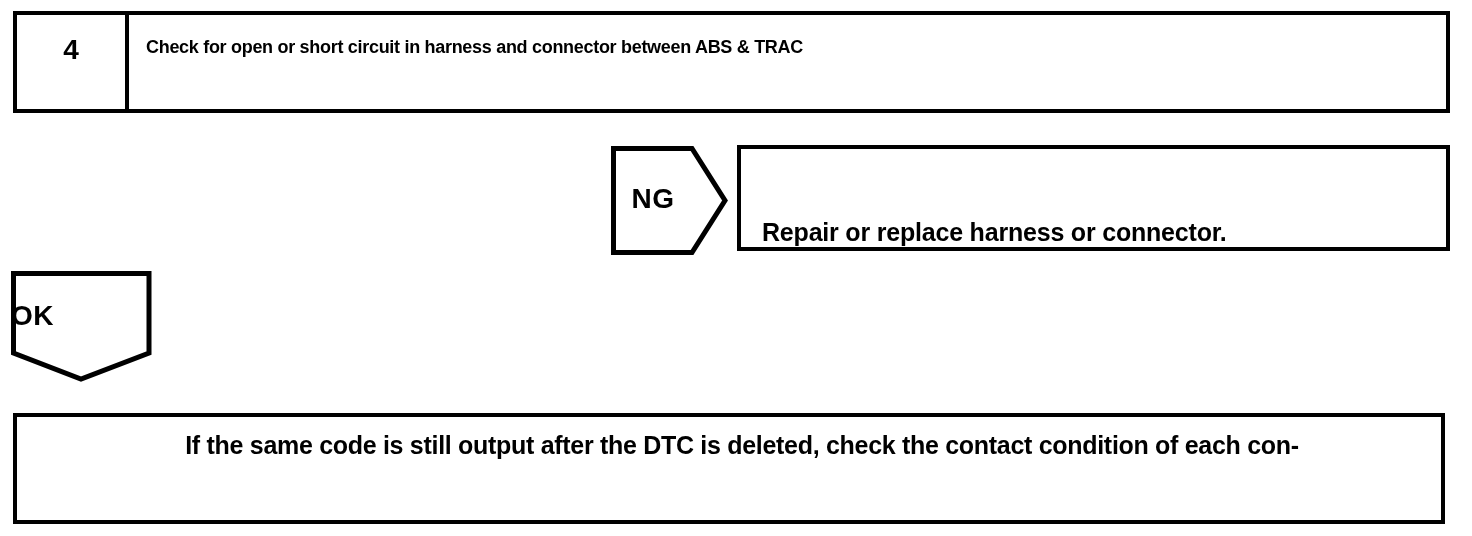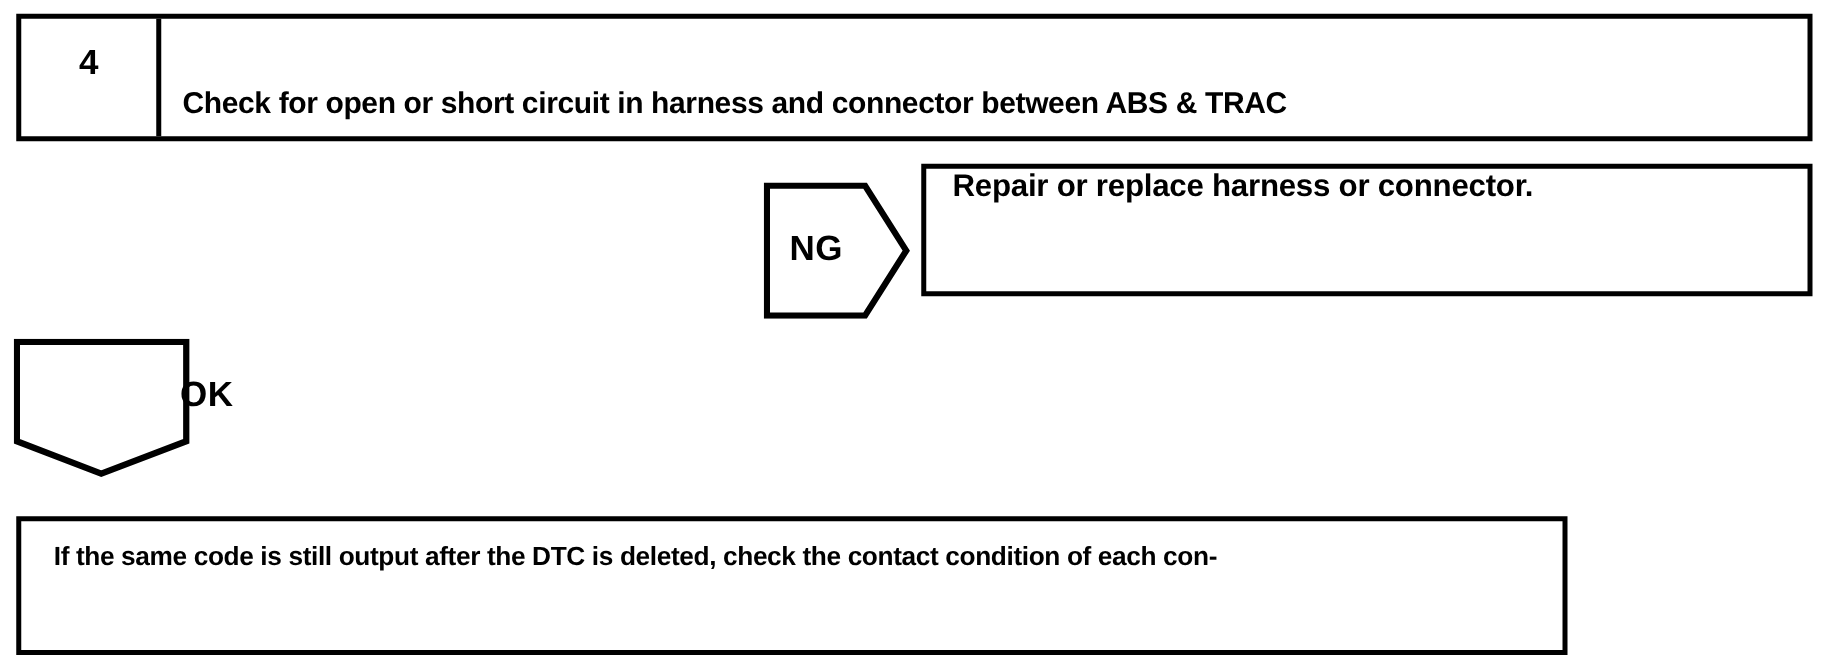--- a/index.html
+++ b/index.html
@@ -37,25 +37,24 @@
     box-sizing: border-box;
     display: flex;
     justify-content: center;
     padding-top: 19px;
     font-size: 28px;
     flex: none;
   }
   .step-text {
     flex: 1;
     padding: 18px 8px 0 17px;
-    font-size: 24px;
+    font-size: 18px;
     line-height: 28px;
     letter-spacing: -0.3px;
     white-space: nowrap;
-    margin-top: 36px;
   }
   
   .ng-connector {
     position: absolute;
     left: 611px;
     top: 146px;
     width: 117px;
     height: 109px;
   }
   .ng-connector svg, .ok-connector svg {
@@ -69,60 +68,60 @@
     top: 38px;
     width: 84px;
     text-align: center;
     font-size: 28px;
     line-height: 30px;
     letter-spacing: 0.5px;
   }
   
   .ng-action-box {
     left: 737px;
-    top: 131px;
+    top: 145px;
     width: 713px;
     height: 106px;
     display: flex;
-    align-items: flex-start;
+    align-items: flex-end;
     padding-left: 21px;
     font-size: 25px;
     letter-spacing: -0.2px;
     white-space: nowrap;
   }
   
   .ok-connector {
     position: absolute;
     left: 11px;
     top: 271px;
     width: 141px;
     height: 111px;
   }
   .ok-label {
     position: absolute;
     left: 0;
     top: 30px;
     width: 141px;
-    text-align: right;
+    text-align: left;
     font-size: 28px;
     line-height: 30px;
     letter-spacing: 0.5px;
-    margin-left: 35px;
   }
   
   .conclusion-box {
     left: 13px;
     top: 413px;
-    width: 1241px;
+    width: 1432px;
     height: 111px;
     padding: 15px 0 0 26px;
-    font-size: 21px;
+    font-size: 25px;
     line-height: 27px;
     letter-spacing: -0.3px;
     white-space: nowrap;
+    text-align: center;
   }
 </style>
 </head>
 <body>
 
 <div class="page">
 
   <div class="box step-box">
     <div class="step-number-cell">
       <span>4</span>

